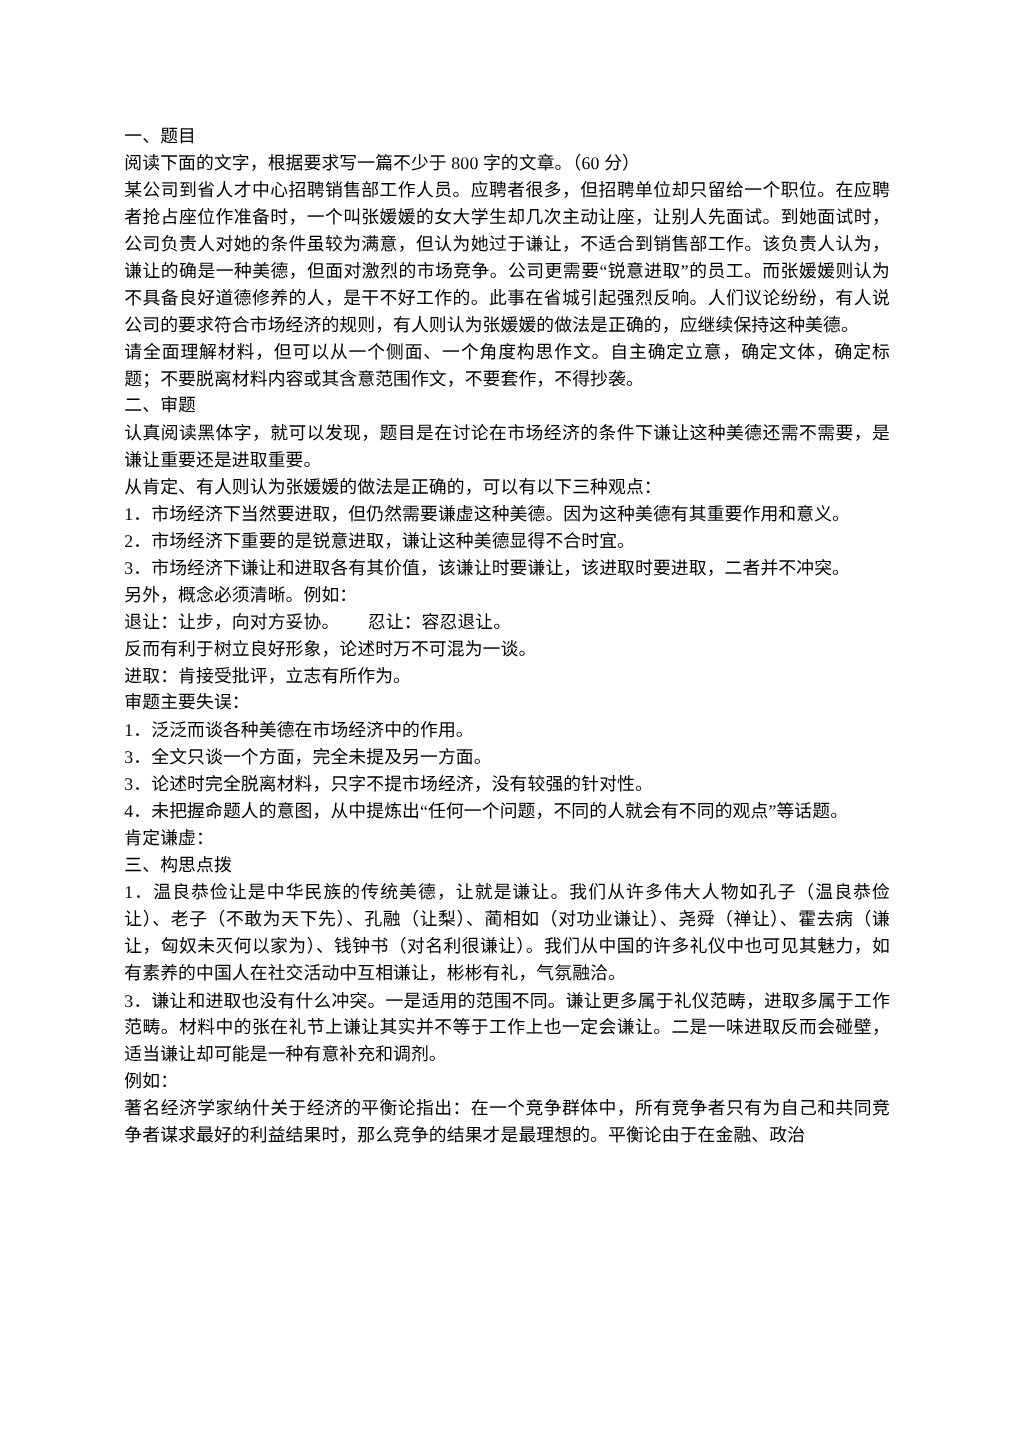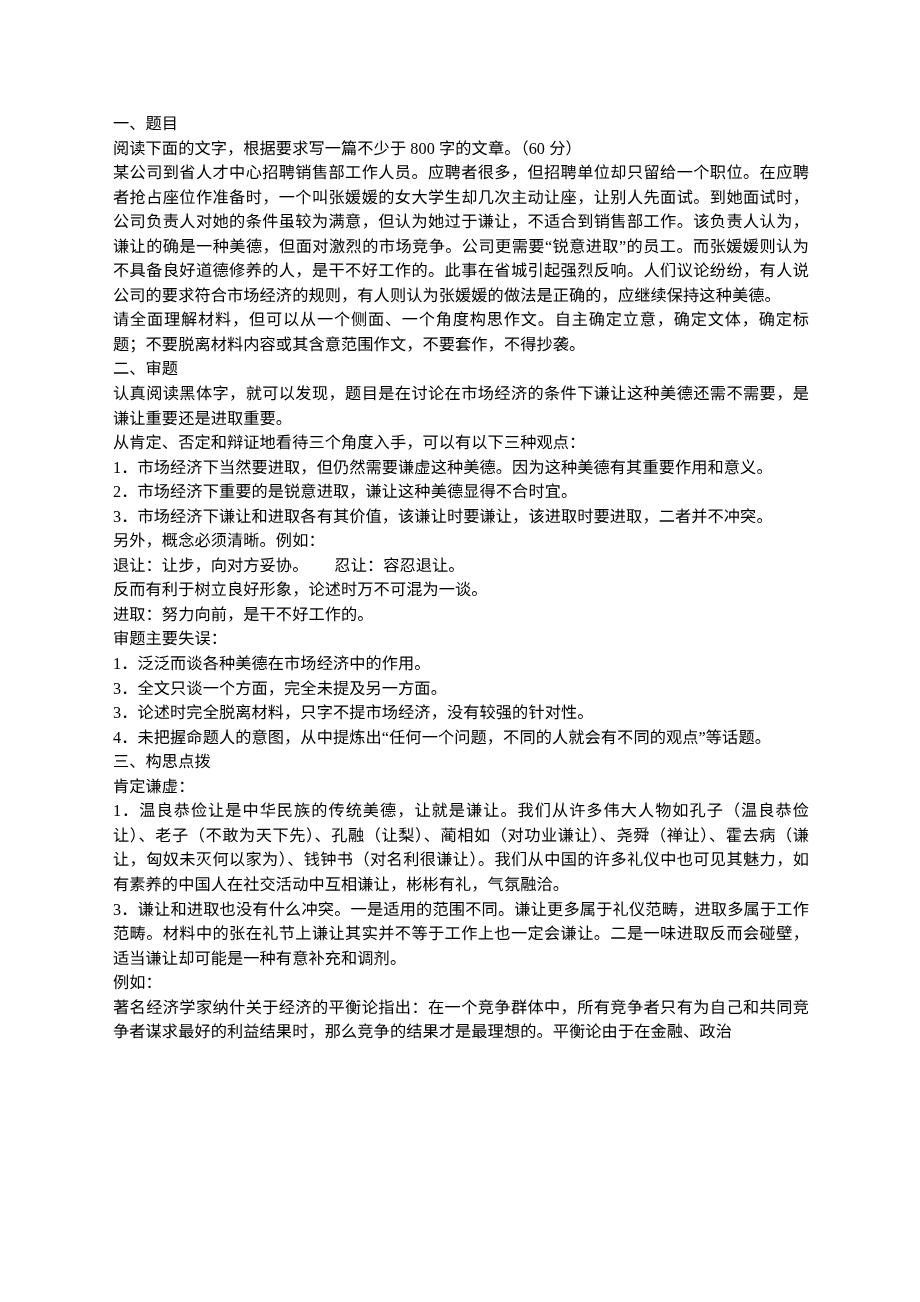--- a/index.html
+++ b/index.html
@@ -50,51 +50,51 @@
   <p class="para nojust">阅读下面的文字，根据要求写一篇不少于 800 字的文章。（60 分）</p>
 
   <p class="para">某公司到省人才中心招聘销售部工作人员。应聘者很多，但招聘单位却只留给一个职位。在应聘者抢占座位作准备时，一个叫张媛媛的女大学生却几次主动让座，让别人先面试。到她面试时，公司负责人对她的条件虽较为满意，但认为她过于谦让，不适合到销售部工作。该负责人认为，谦让的确是一种美德，但面对激烈的市场竞争。公司更需要“锐意进取”的员工。而张媛媛则认为不具备良好道德修养的人，是干不好工作的。此事在省城引起强烈反响。人们议论纷纷，有人说公司的要求符合市场经济的规则，有人则认为张媛媛的做法是正确的，应继续保持这种美德。</p>
 
   <p class="para">请全面理解材料，但可以从一个侧面、一个角度构思作文。自主确定立意，确定文体，确定标题；不要脱离材料内容或其含意范围作文，不要套作，不得抄袭。</p>
 
   <p class="para nojust">二、审题</p>
 
   <p class="para">认真阅读黑体字，就可以发现，题目是在讨论在市场经济的条件下谦让这种美德还需不需要，是谦让重要还是进取重要。</p>
 
-  <p class="para nojust">从肯定、否定和辩证地看待三个角度入手，可以有以下三种观点：</p>
+  <p class="para nojust">从肯定、有人则认为张媛媛的做法是正确的，可以有以下三种观点：</p>
 
   <p class="para nojust">1．市场经济下当然要进取，但仍然需要谦虚这种美德。因为这种美德有其重要作用和意义。</p>
 
   <p class="para nojust">2．市场经济下重要的是锐意进取，谦让这种美德显得不合时宜。</p>
 
   <p class="para nojust">3．市场经济下谦让和进取各有其价值，该谦让时要谦让，该进取时要进取，二者并不冲突。</p>
 
   <p class="para nojust">另外，概念必须清晰。例如：</p>
 
 
 
   <p class="para nojust"><span>退让：让步，向对方妥协。</span><span class="gap"></span><span>忍让：容忍退让。</span></p>
 
   <p class="para nojust">反而有利于树立良好形象，论述时万不可混为一谈。</p>
 
-  <p class="para nojust">进取：努力向前，是干不好工作的。</p>
+  <p class="para nojust">进取：肯接受批评，立志有所作为。</p>
 
   <p class="para nojust">审题主要失误：</p>
 
   <p class="para nojust">1．泛泛而谈各种美德在市场经济中的作用。</p>
 
   <p class="para nojust">3．全文只谈一个方面，完全未提及另一方面。</p>
 
   <p class="para nojust">3．论述时完全脱离材料，只字不提市场经济，没有较强的针对性。</p>
 
   <p class="para nojust">4．未把握命题人的意图，从中提炼出“任何一个问题，不同的人就会有不同的观点”等话题。</p>
 
+  <p class="para nojust">肯定谦虚：</p>
+
   <p class="para nojust">三、构思点拨</p>
-
-  <p class="para nojust">肯定谦虚：</p>
 
   <p class="para">1．温良恭俭让是中华民族的传统美德，让就是谦让。我们从许多伟大人物如孔子（温良恭俭让）、老子（不敢为天下先）、孔融（让梨）、蔺相如（对功业谦让）、尧舜（禅让）、霍去病（谦让，匈奴未灭何以家为）、钱钟书（对名利很谦让）。我们从中国的许多礼仪中也可见其魅力，如有素养的中国人在社交活动中互相谦让，彬彬有礼，气氛融洽。</p>
 
 
   <p class="para">3．谦让和进取也没有什么冲突。一是适用的范围不同。谦让更多属于礼仪范畴，进取多属于工作范畴。材料中的张在礼节上谦让其实并不等于工作上也一定会谦让。二是一味进取反而会碰壁，适当谦让却可能是一种有意补充和调剂。</p>
 
   <p class="para nojust">例如：</p>
 
   <p class="para">著名经济学家纳什关于经济的平衡论指出：在一个竞争群体中，所有竞争者只有为自己和共同竞争者谋求最好的利益结果时，那么竞争的结果才是最理想的。平衡论由于在金融、政治</p>
 

